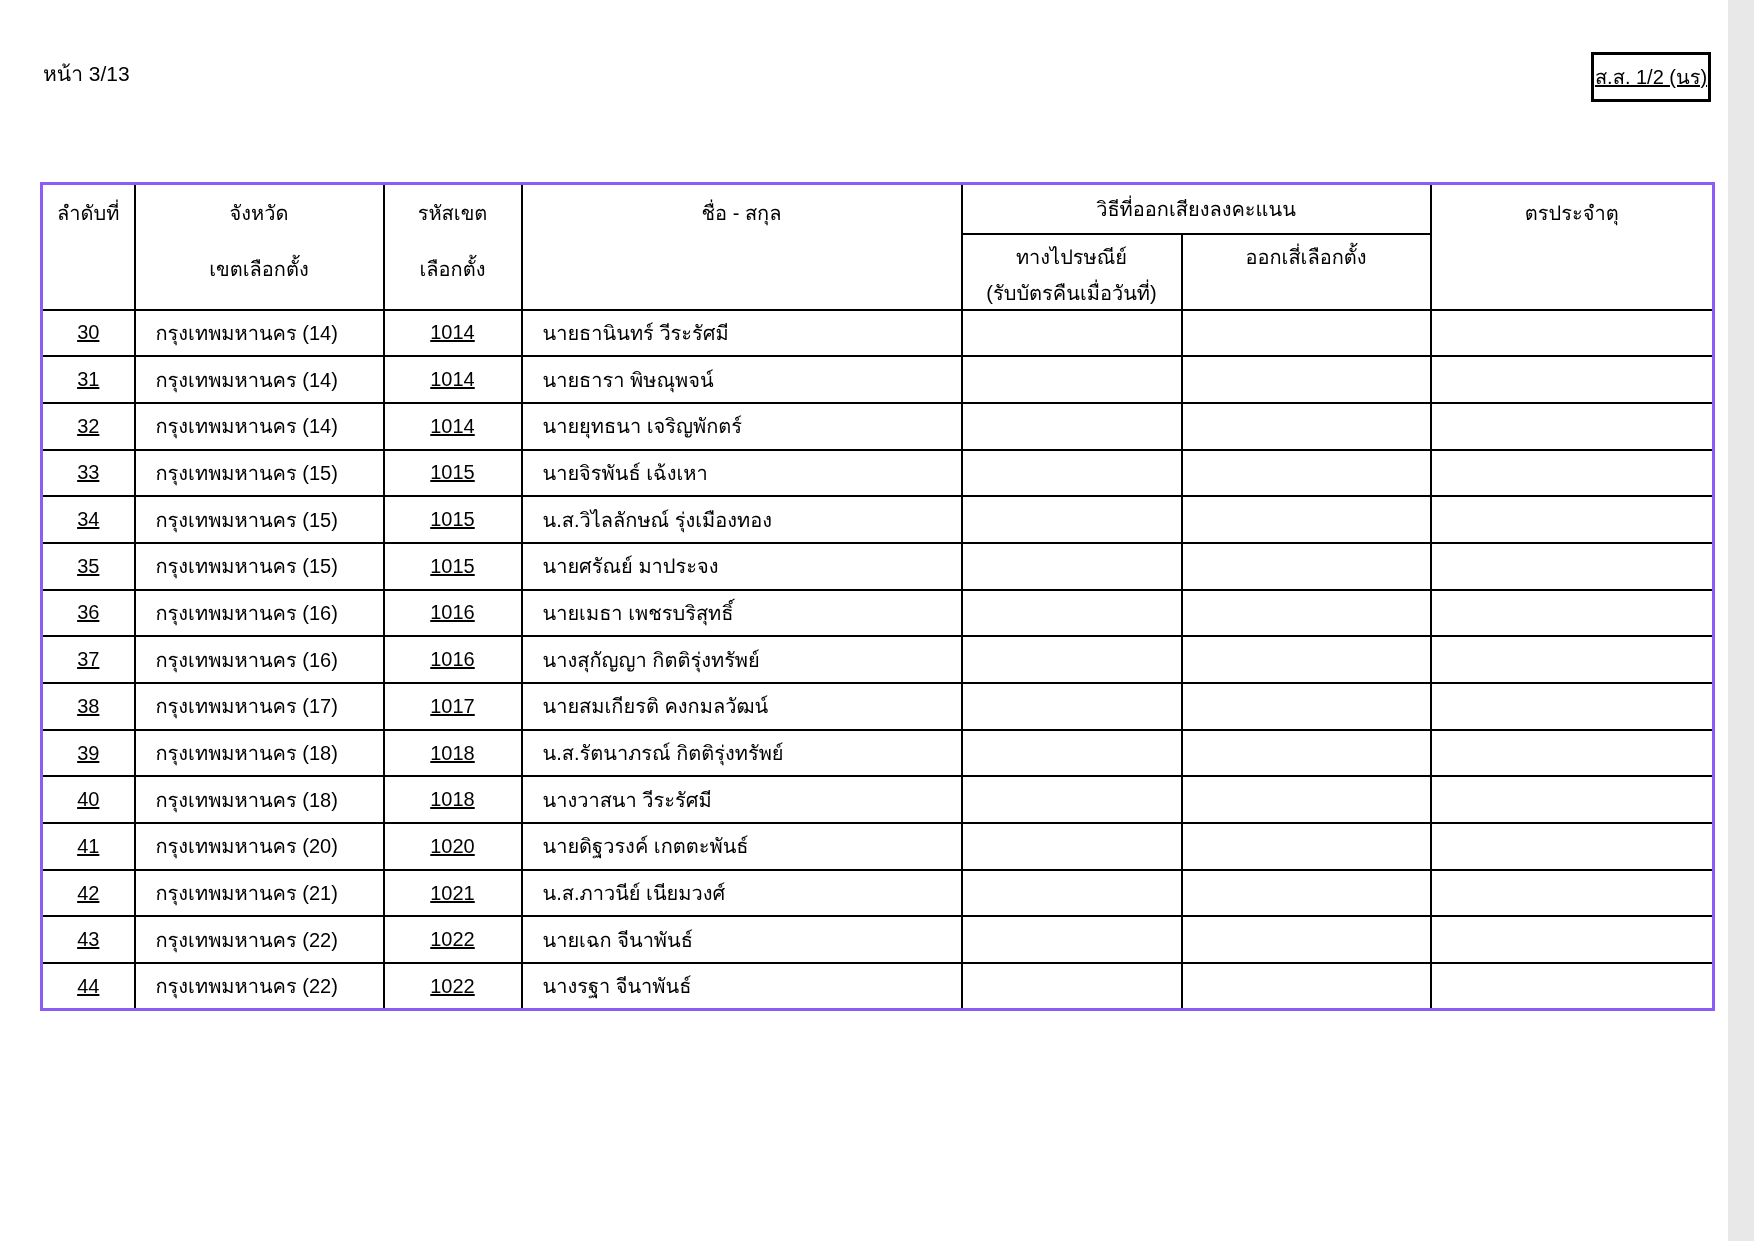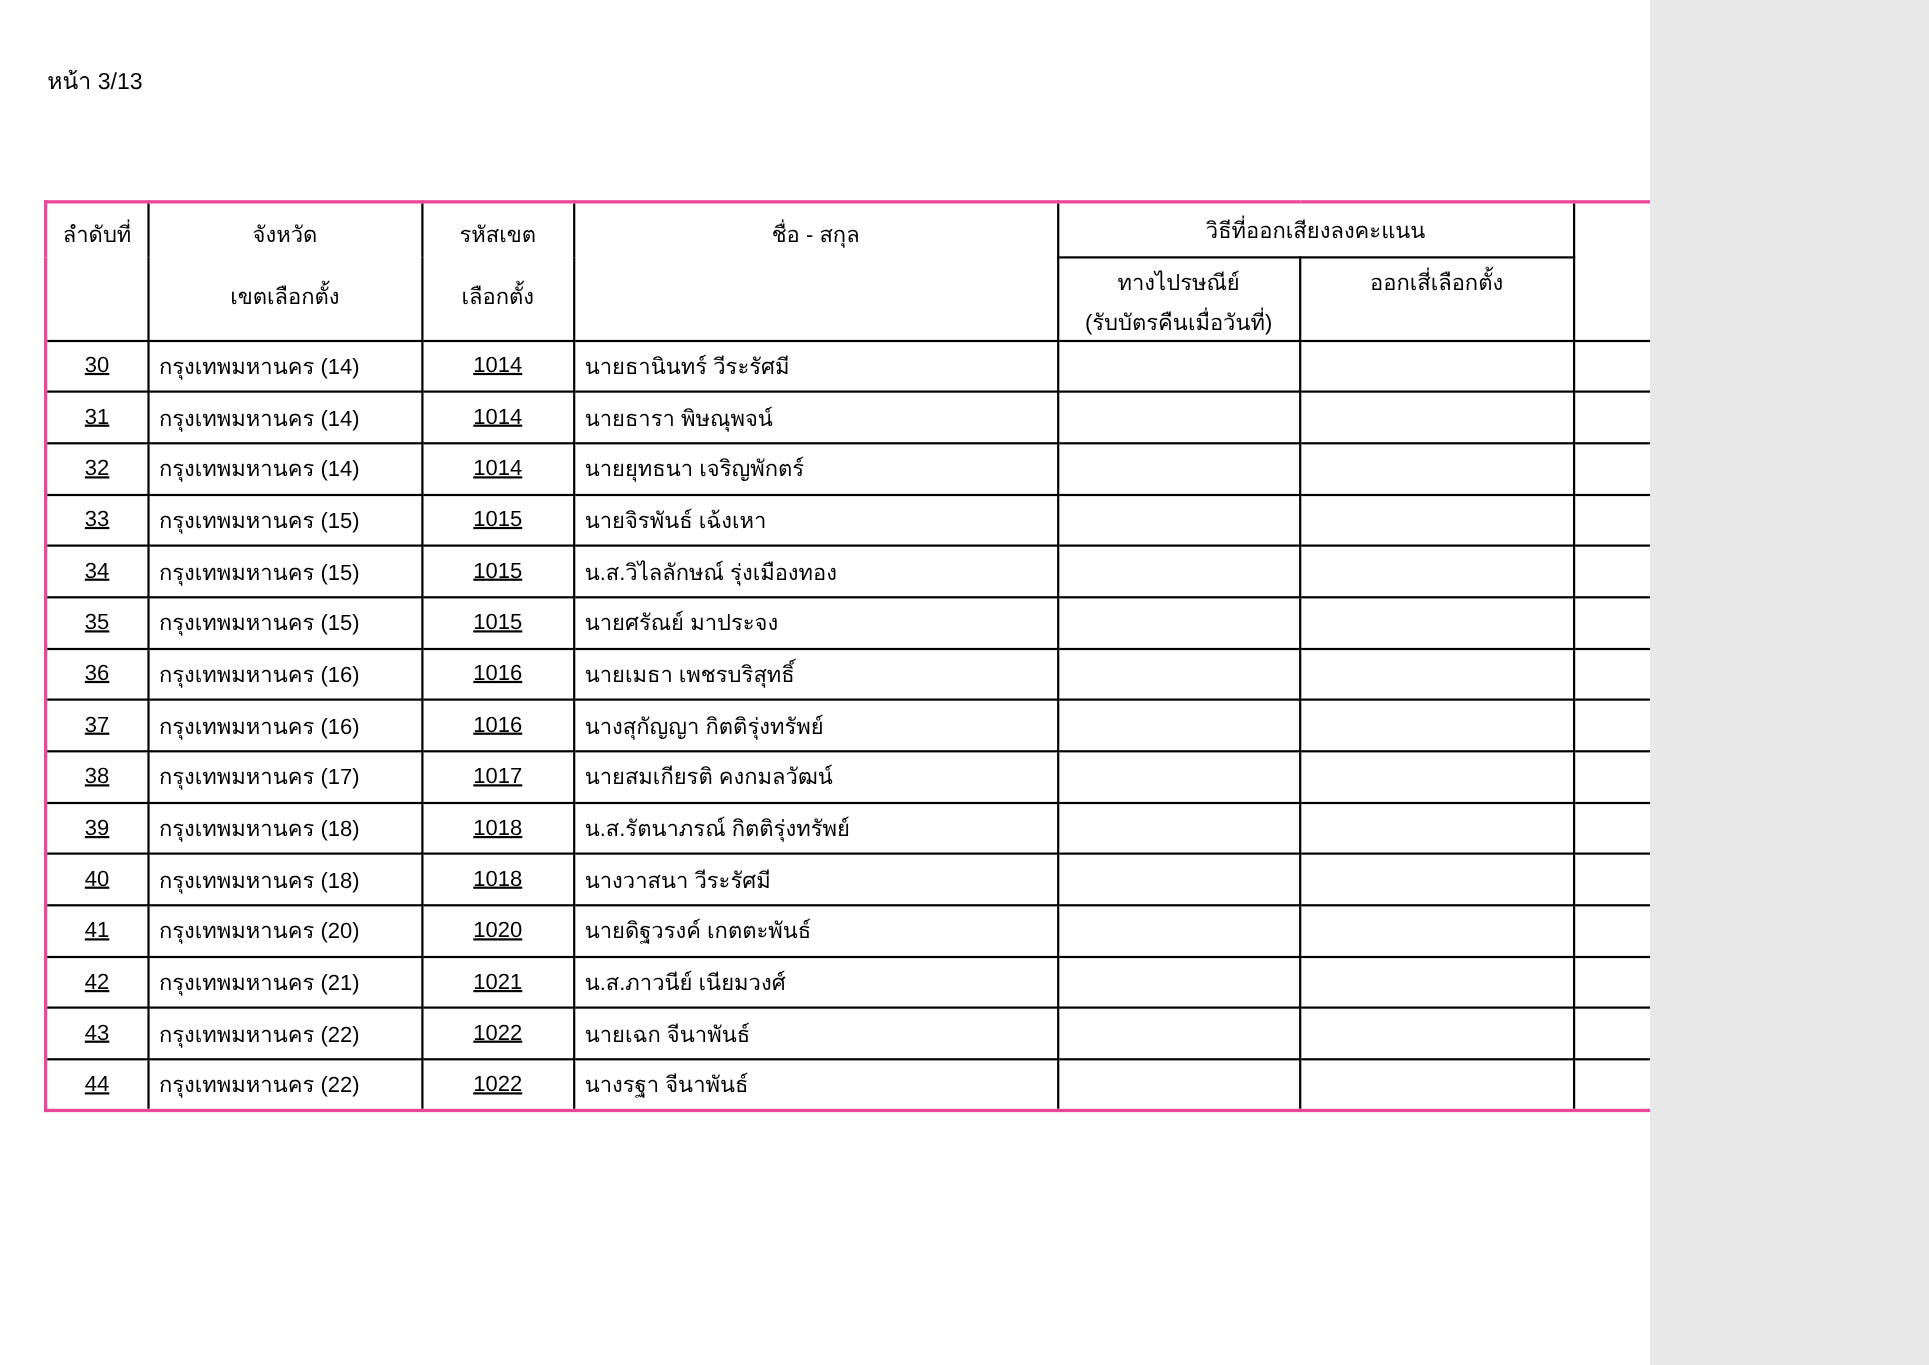--- a/index.html
+++ b/index.html
@@ -1,20 +1,20 @@
 <!DOCTYPE html>
 <html><head>
 <meta charset="utf-8">
 <style>
   * { box-sizing: border-box; margin: 0; padding: 0; }
   html, body { background: #e8e8e8; }
   body { font-family: "Liberation Sans", "DejaVu Sans", sans-serif; }
   .page {
     position: relative;
-    width: 1500px;
+    width: 1728px;
     height: 1241px;
     background: #ffffff;
     color: #000000;
     overflow: hidden;
   }
   .page-label {
     position: absolute;
     left: 43px;
     top: 57px;
     font-size: 21px;
@@ -45,21 +45,21 @@
   .table-wrap {
     position: absolute;
     left: 40px;
     top: 182px;
     width: 1672px;
   }
   table.roster {
     border-collapse: collapse;
     table-layout: fixed;
     width: 1672px;
-    border: 3px solid #ec4899;
+    border: 3px solid #8b5cf6;
   }
   table.roster th, table.roster td {
     border-left: 2px solid #000;
     border-right: 2px solid #000;
     border-top: 2.5px solid #000;
     border-bottom: 2.5px solid #000;
     font-weight: normal;
     font-size: 20px;
     overflow: hidden;
     white-space: nowrap;
@@ -67,21 +67,21 @@
   thead th { vertical-align: top; text-align: center; padding-top: 12px; }
   thead tr.hrow1 { height: 50px; }
   thead tr.hrow2 { height: 72px; }
   thead th .line2 { margin-top: 24px; }
   thead th.voting { vertical-align: middle; padding-top: 0; }
   thead th.sub { padding-top: 6px; border-radius: 28px; }
   thead th.sub .line2b { margin-top: 4px; }
   tbody tr { height: 46.7px; }
   tbody td { background: #fff; }
   td.c-no, td.c-code { text-align: center; font-size: 19px; text-decoration: underline; }
-  td.c-prov, td.c-name { text-align: left; padding-left: 9px; border-radius: 19px; }
+  td.c-prov, td.c-name { text-align: left; padding-left: 20px; border-radius: 19px; }
   .footer-note {
     position: absolute;
     top: 1022px;
     left: 0;
     width: 100%;
     text-align: center;
     font-size: 20px;
   }
 </style>
 </head>

